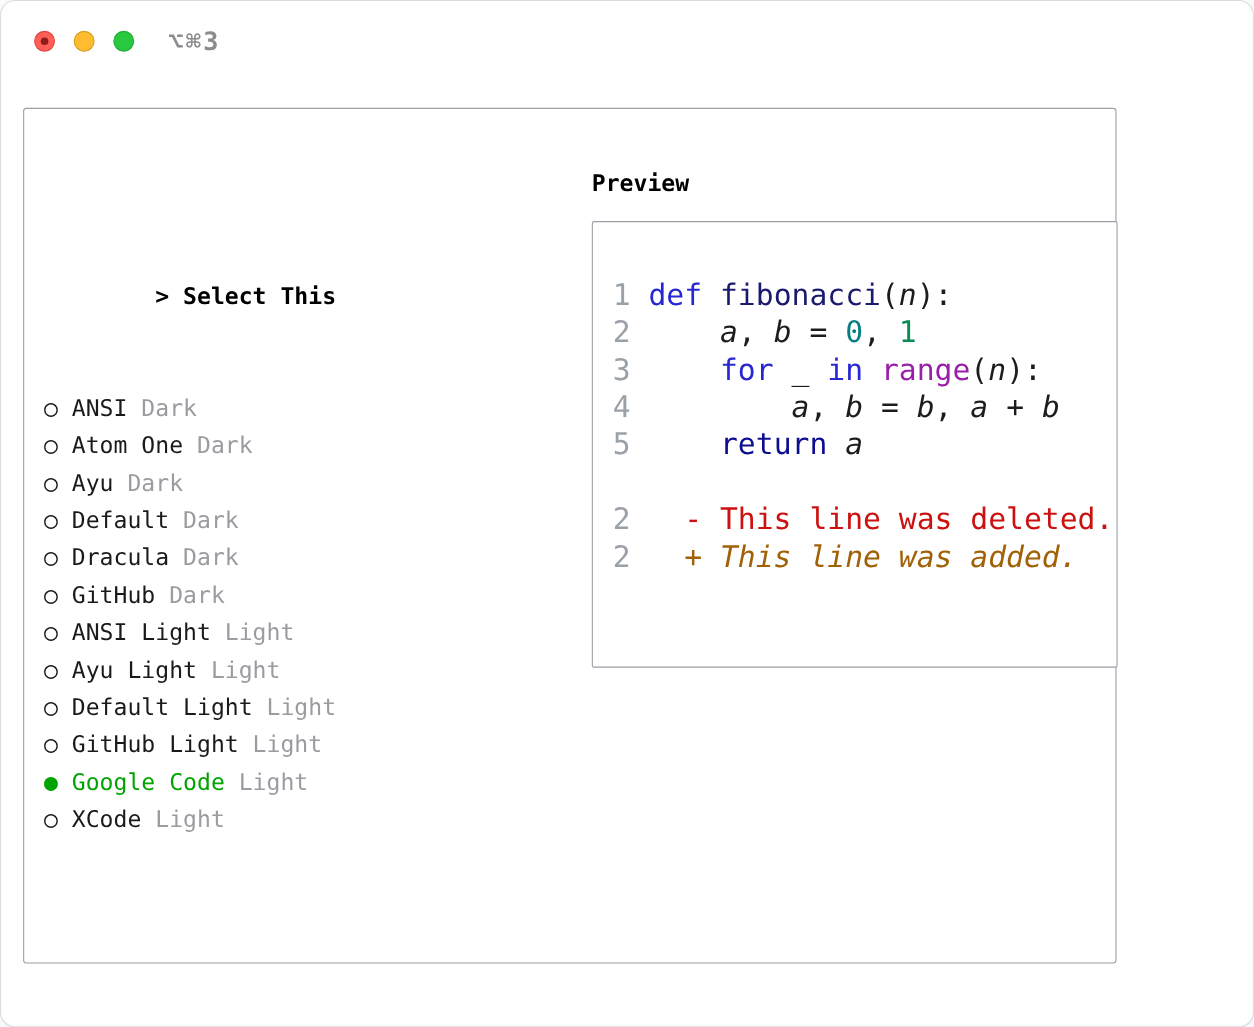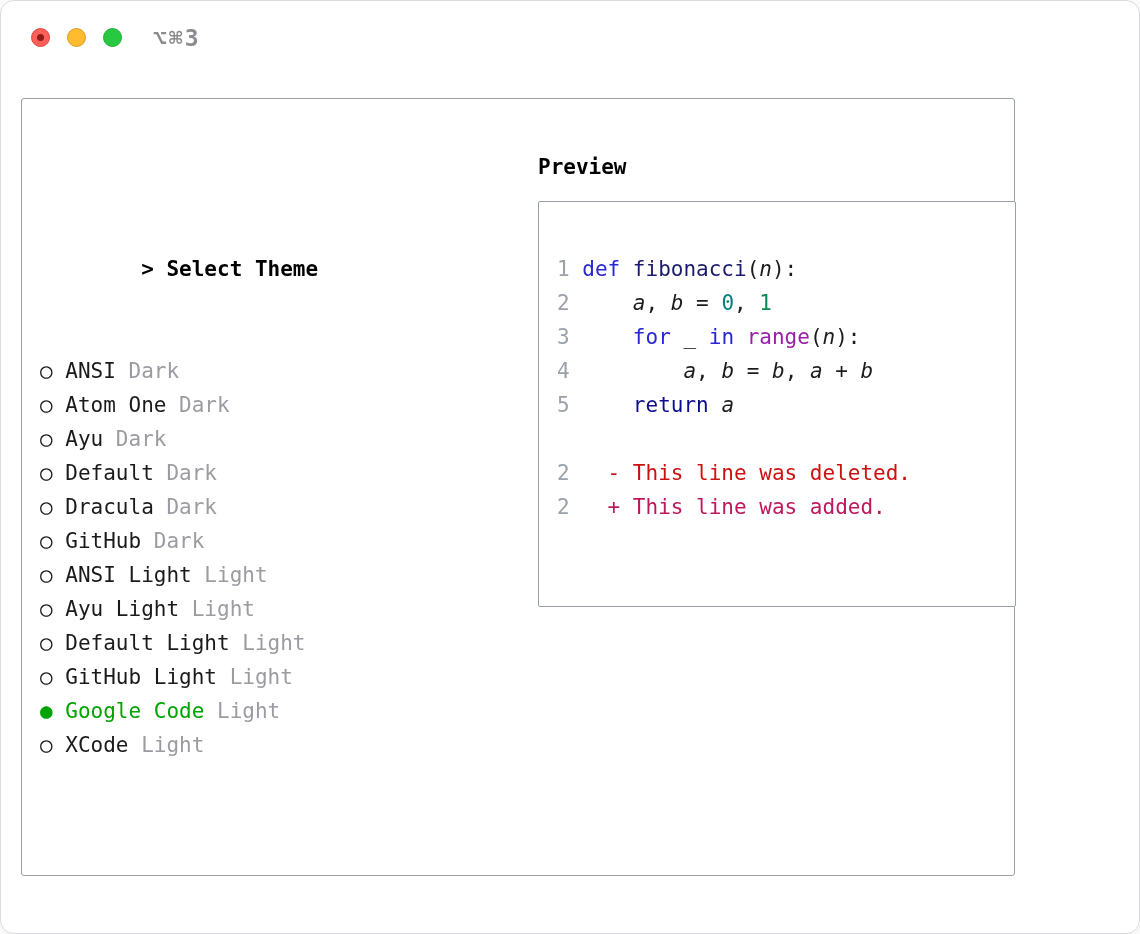--- a/index.html
+++ b/index.html
@@ -58,21 +58,21 @@
   .preview-box {
     margin-top:17px;
     width:478px; height:406px;
     border:1px solid #9aa0a6; border-radius:2px;
     padding:50px 18px;
     overflow:hidden;
     background:#ffffff;
   }
   .cline {
     height:34px; line-height:34px;
-    font-size:21px; white-space:pre;
+    font-size:27px; white-space:pre;
   }
   .lnum { display:inline-block; width:1ch; margin-right:1ch; }
 </style>
 </head>
 <body>
 
 <div class="window">
 
   <div class="titlebar">
     <span class="tl red">
@@ -80,21 +80,21 @@
       </span>
     <span class="tl yellow"></span>
     <span class="tl green"></span>
     <span class="shortcut">⌥⌘3</span>
   </div>
 
   <div class="panel">
 
     <div class="left-col">
       <div class="line title-line">
-        <span class="prefix">&gt;</span><span>Select Theme</span>
+        <span class="prefix">&gt;</span><span>Select This</span>
       </div>
 
       <div id="theme-list"><div class="line"><span class="bullet">○</span><span>ANSI </span><span style="color: rgb(155, 155, 161);">Dark</span></div><div class="line"><span class="bullet">○</span><span>Atom One </span><span style="color: rgb(155, 155, 161);">Dark</span></div><div class="line"><span class="bullet">○</span><span>Ayu </span><span style="color: rgb(155, 155, 161);">Dark</span></div><div class="line"><span class="bullet">○</span><span>Default </span><span style="color: rgb(155, 155, 161);">Dark</span></div><div class="line"><span class="bullet">○</span><span>Dracula </span><span style="color: rgb(155, 155, 161);">Dark</span></div><div class="line"><span class="bullet">○</span><span>GitHub </span><span style="color: rgb(155, 155, 161);">Dark</span></div><div class="line"><span class="bullet">○</span><span>ANSI Light </span><span style="color: rgb(155, 155, 161);">Light</span></div><div class="line"><span class="bullet">○</span><span>Ayu Light </span><span style="color: rgb(155, 155, 161);">Light</span></div><div class="line"><span class="bullet">○</span><span>Default Light </span><span style="color: rgb(155, 155, 161);">Light</span></div><div class="line"><span class="bullet">○</span><span>GitHub Light </span><span style="color: rgb(155, 155, 161);">Light</span></div><div class="line"><span class="bullet" style="color: rgb(0, 164, 0);">●</span><span style="color: rgb(0, 164, 0);">Google Code </span><span style="color: rgb(155, 155, 161);">Light</span></div><div class="line"><span class="bullet">○</span><span>XCode </span><span style="color: rgb(155, 155, 161);">Light</span></div></div>
 
       <div class="blank-line"></div>
 
       
 
       
 
@@ -109,19 +109,19 @@
         <div id="code-lines">
             <div class="cline"><span class="lnum" style="color: rgb(154, 161, 168);">1</span><span style="color: rgb(39, 39, 211);">def </span><span style="color: rgb(27, 27, 110);">fibonacci</span><span style="color: rgb(28, 28, 30);">(</span><span style="color: rgb(28, 28, 30); font-style: italic;">n</span><span style="color: rgb(28, 28, 30);">):</span></div>
             <div class="cline"><span class="lnum" style="color: rgb(154, 161, 168);">2</span><span style="color: rgb(28, 28, 30);">    </span><span style="color: rgb(28, 28, 30); font-style: italic;">a</span><span style="color: rgb(28, 28, 30);">, </span><span style="color: rgb(28, 28, 30); font-style: italic;">b</span><span style="color: rgb(28, 28, 30);"> = </span><span style="color: rgb(7, 127, 127);">0</span><span style="color: rgb(28, 28, 30);">, </span><span style="color: rgb(13, 138, 85);">1</span></div>
             <div class="cline"><span class="lnum" style="color: rgb(154, 161, 168);">3</span><span style="color: rgb(28, 28, 30);">    </span><span style="color: rgb(39, 39, 211);">for</span><span style="color: rgb(28, 28, 30);"> _ </span><span style="color: rgb(39, 39, 211);">in</span><span style="color: rgb(28, 28, 30);"> </span><span style="color: rgb(154, 31, 168);">range</span><span style="color: rgb(28, 28, 30);">(</span><span style="color: rgb(28, 28, 30); font-style: italic;">n</span><span style="color: rgb(28, 28, 30);">):</span></div>
             <div class="cline"><span class="lnum" style="color: rgb(154, 161, 168);">4</span><span style="color: rgb(28, 28, 30);">        </span><span style="color: rgb(28, 28, 30); font-style: italic;">a</span><span style="color: rgb(28, 28, 30);">, </span><span style="color: rgb(28, 28, 30); font-style: italic;">b</span><span style="color: rgb(28, 28, 30);"> = </span><span style="color: rgb(28, 28, 30); font-style: italic;">b</span><span style="color: rgb(28, 28, 30);">, </span><span style="color: rgb(28, 28, 30); font-style: italic;">a</span><span style="color: rgb(28, 28, 30);"> + </span><span style="color: rgb(28, 28, 30); font-style: italic;">b</span></div>
             <div class="cline"><span class="lnum" style="color: rgb(154, 161, 168);">5</span><span style="color: rgb(28, 28, 30);">    </span><span style="color: rgb(13, 13, 145); text-align: center;">return</span><span style="color: rgb(28, 28, 30);"> </span><span style="color: rgb(28, 28, 30); font-style: italic;">a</span></div>
           </div>
         <div class="blank-line"></div>
         <div id="diff-lines">
             <div class="cline"><span class="lnum" style="color: rgb(154, 161, 168);">2</span><span style="color: rgb(204, 17, 17);">  - This line was deleted.</span></div>
-            <div class="cline"><span class="lnum" style="color: rgb(154, 161, 168);">2</span><span style="color: #be185d;">  + This line was added.</span></div>
+            <div class="cline"><span class="lnum" style="color: rgb(154, 161, 168);">2</span><span style="color: #a16207; font-style: italic;">  + This line was added.</span></div>
           </div>
       </div>
     </div>
 
   </div>
 </div>
 
 </body></html>

